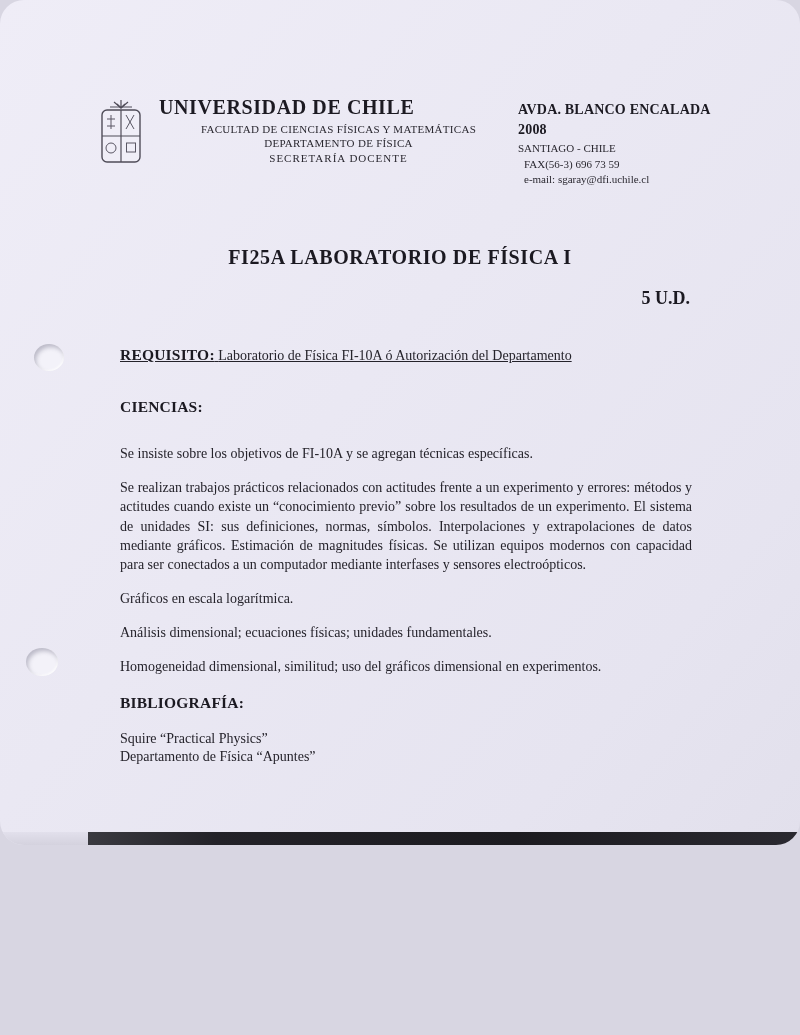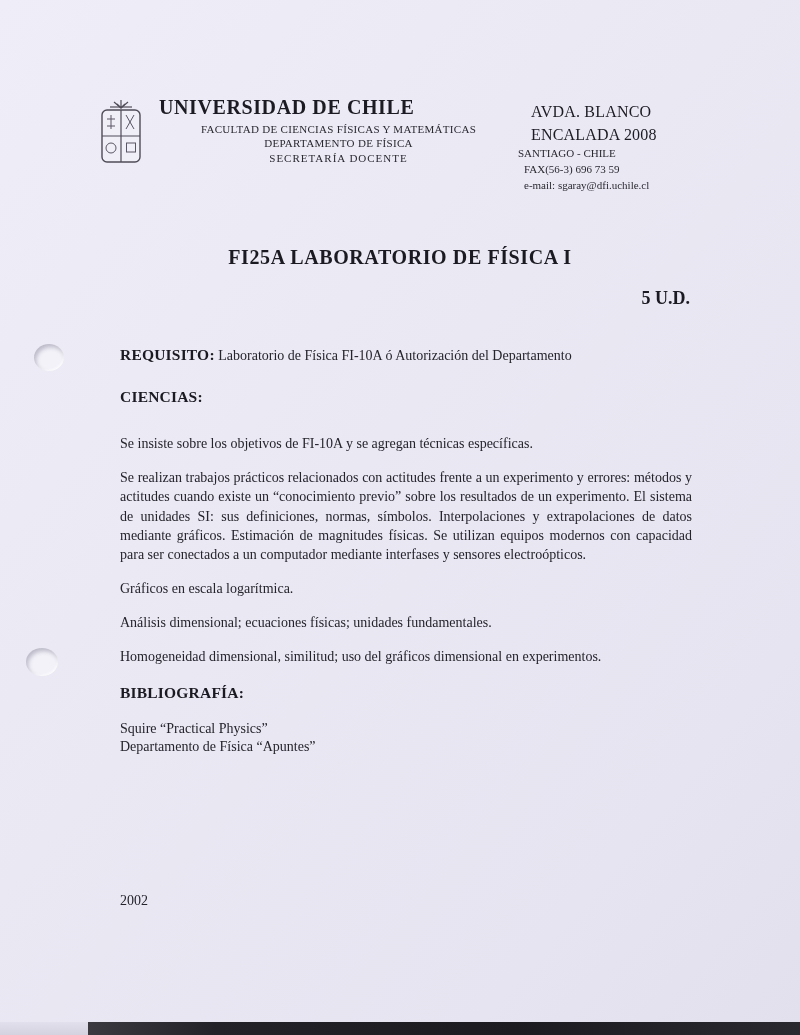--- a/index.html
+++ b/index.html
@@ -4,24 +4,25 @@
 <style>
   * { margin: 0; padding: 0; box-sizing: border-box; }
   html, body { width: 800px; }
   body {
     font-family: "Liberation Serif", "DejaVu Serif", serif;
     background: #d8d6e2;
   }
   .scan-page {
     position: relative;
     width: 800px;
-    height: 1035px;
+    height: 845px;
     overflow: hidden;
     background: linear-gradient(130deg, #efedf7 0%, #eae8f3 45%, #e6e4f0 80%, #e2e0ec 100%);
     color: #24222a;
+    border-radius: 24px;
   }
 
   
   .letterhead {
     position: absolute;
     top: 97px;
     left: 93px;
     right: 60px;
     display: flex;
     align-items: flex-start;
@@ -39,21 +40,21 @@
   .inst-line {
     font-size: 11px;
     letter-spacing: 0.3px;
     line-height: 1.3;
     color: #2a2830;
     text-align: center;
   }
   .inst-line.spaced { letter-spacing: 1px; }
   .contact-block { width: 222px; flex: 0 0 222px; padding-top: 3px; }
   .contact-line { font-size: 11px; line-height: 1.45; color: #2a2830; }
-  .contact-line.addr { font-size: 16px; font-weight: normal; color: #1c1a22; letter-spacing: 0.2px; margin-left: 13px; }
+  .contact-line.addr { font-size: 14px; font-weight: bold; color: #1c1a22; letter-spacing: 0.2px; }
   .contact-line.indent { padding-left: 6px; }
 
   
   .course-title {
     position: absolute;
     top: 246px;
     left: 0;
     width: 800px;
     text-align: center;
     font-size: 20px;
@@ -73,21 +74,21 @@
   
   .doc-body {
     position: absolute;
     top: 344px;
     left: 120px;
     right: 108px;
     font-size: 14px;
     line-height: 1.38;
     color: #25232b;
   }
-  .req-line { margin-bottom: 21px; }
+  .req-line { margin-bottom: 31px; text-decoration: underline; }
   .label-bold { font-size: 15.5px; font-weight: bold; color: #1b1921; letter-spacing: 0.2px; }
   .req-text { font-size: 14px; }
   .programa { margin-bottom: 26px; }
   .para { margin-bottom: 15px; }
   .para.justify { text-align: justify; margin-bottom: 14px; }
   .para.gap-lg { margin-top: 7px; }
   .biblio-label { margin-top: 5px; margin-bottom: 17px; }
   .biblio-item { line-height: 1.32; }
   .year {
     position: absolute;

